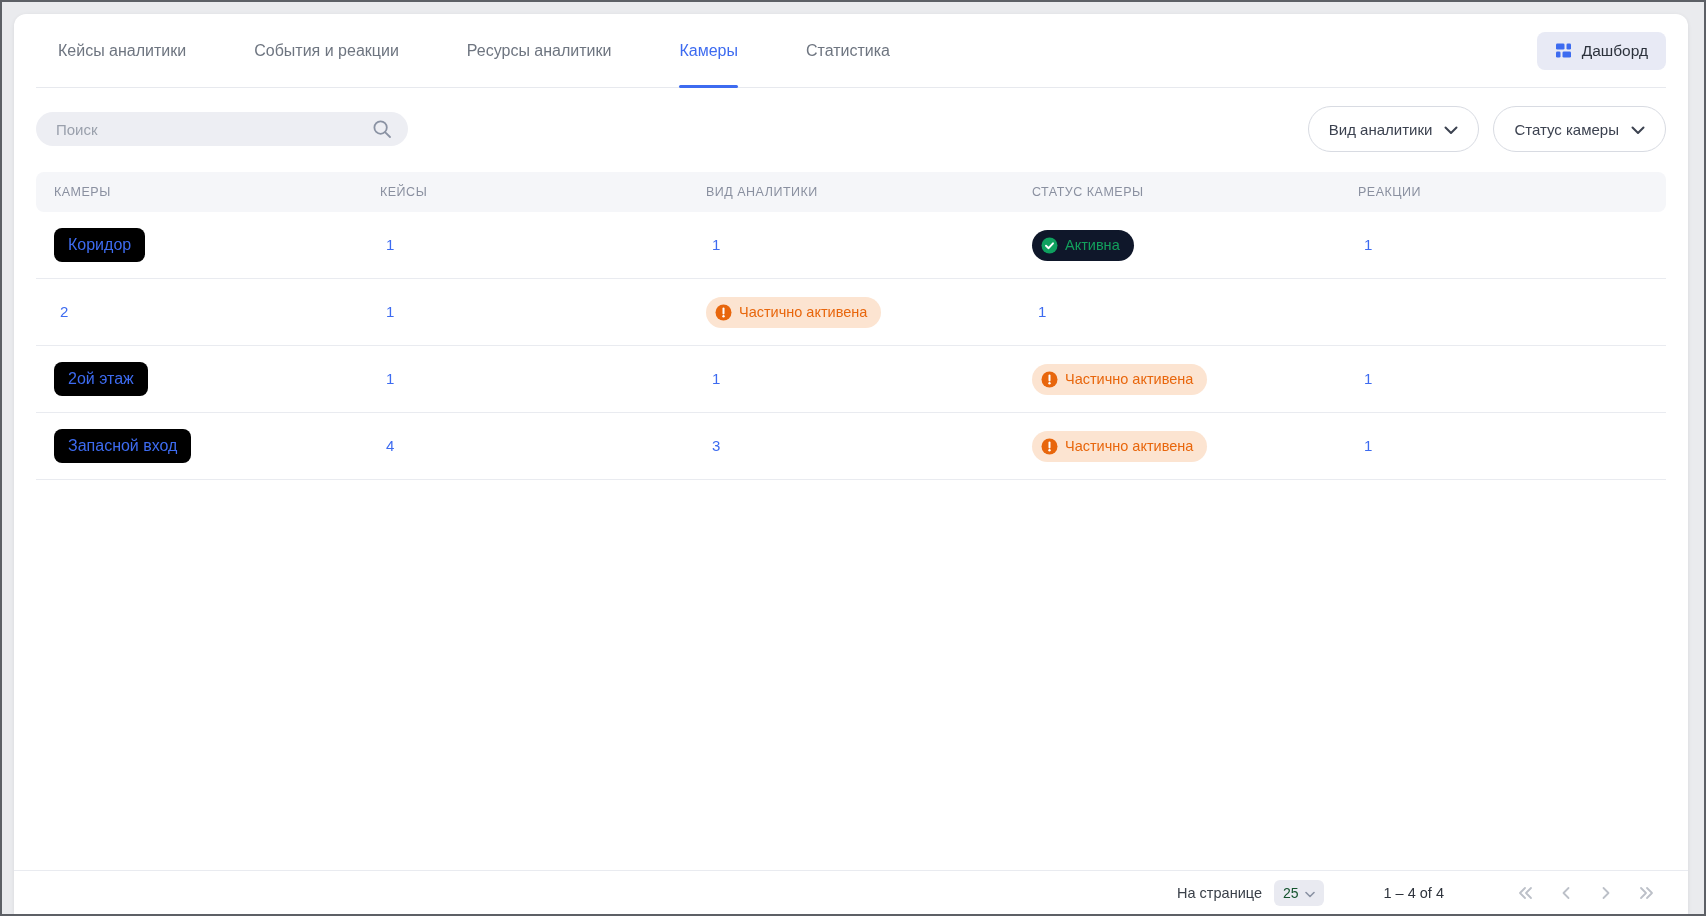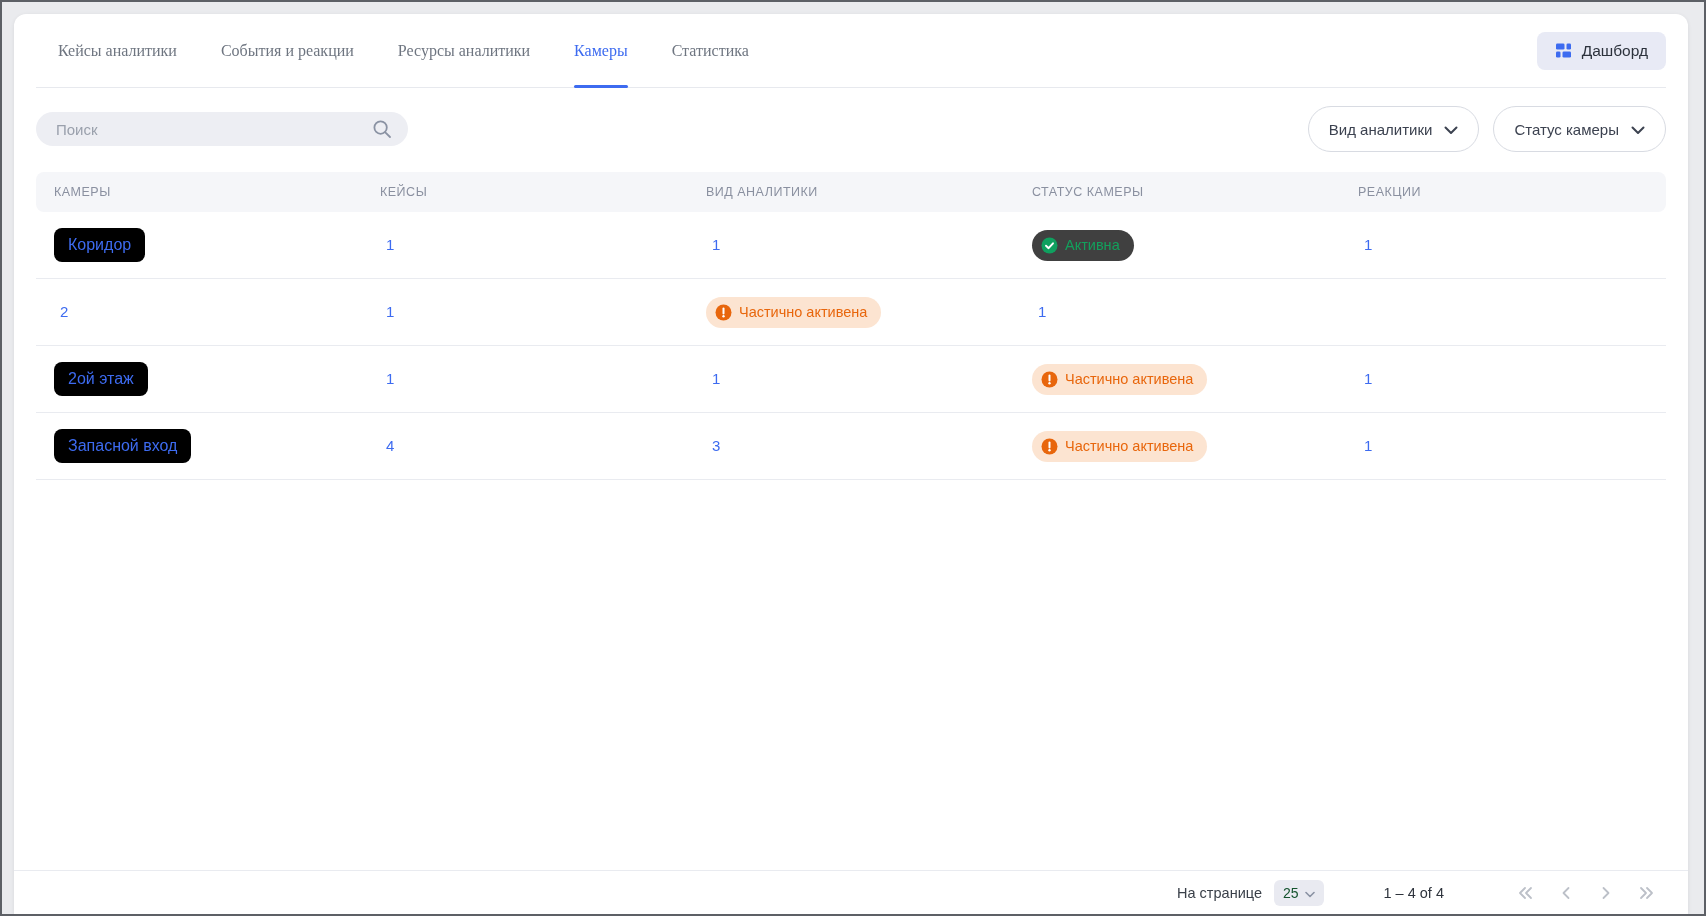--- a/index.html
+++ b/index.html
@@ -21,21 +21,21 @@
   }
 
   
   .tabs-row {
     height:74px;
     border-bottom:1px solid #e7e9ee;
     display:flex;
     align-items:center;
     justify-content:space-between;
   }
-  .tabs { display:flex; gap:44px; height:100%; padding-left:22px;font-family:Liberation Serif, serif; }
+  .tabs { display:flex; gap:68px; height:100%; padding-left:22px; }
   .tab {
     height:100%;
     display:flex; align-items:center;
     font-size:16px;
     color:#6e7580;
     cursor:pointer;
     position:relative;
     white-space:nowrap;
   }
   .tab.active { color:#3d6bf0; }
@@ -146,21 +146,21 @@
   }
   .badge {
     display:inline-flex;
     align-items:center;
     gap:7px;
     border-radius:17px;
     padding:7px 14px 7px 9px;
     font-size:14.5px;
     white-space:nowrap;
   }
-  .badge.st-active { background:#404040; color:#12a05c; }
+  .badge.st-active { background:#0f172a; color:#12a05c; }
   .badge.st-partial { background:#fce4d1; color:#e8660c; }
   .badge .b-icon { display:flex; }
 
   
   .footer {
     position:absolute;
     left:0; right:0; bottom:0;
     height:44px;
     border-top:1px solid #e9ebf0;
     display:flex;

